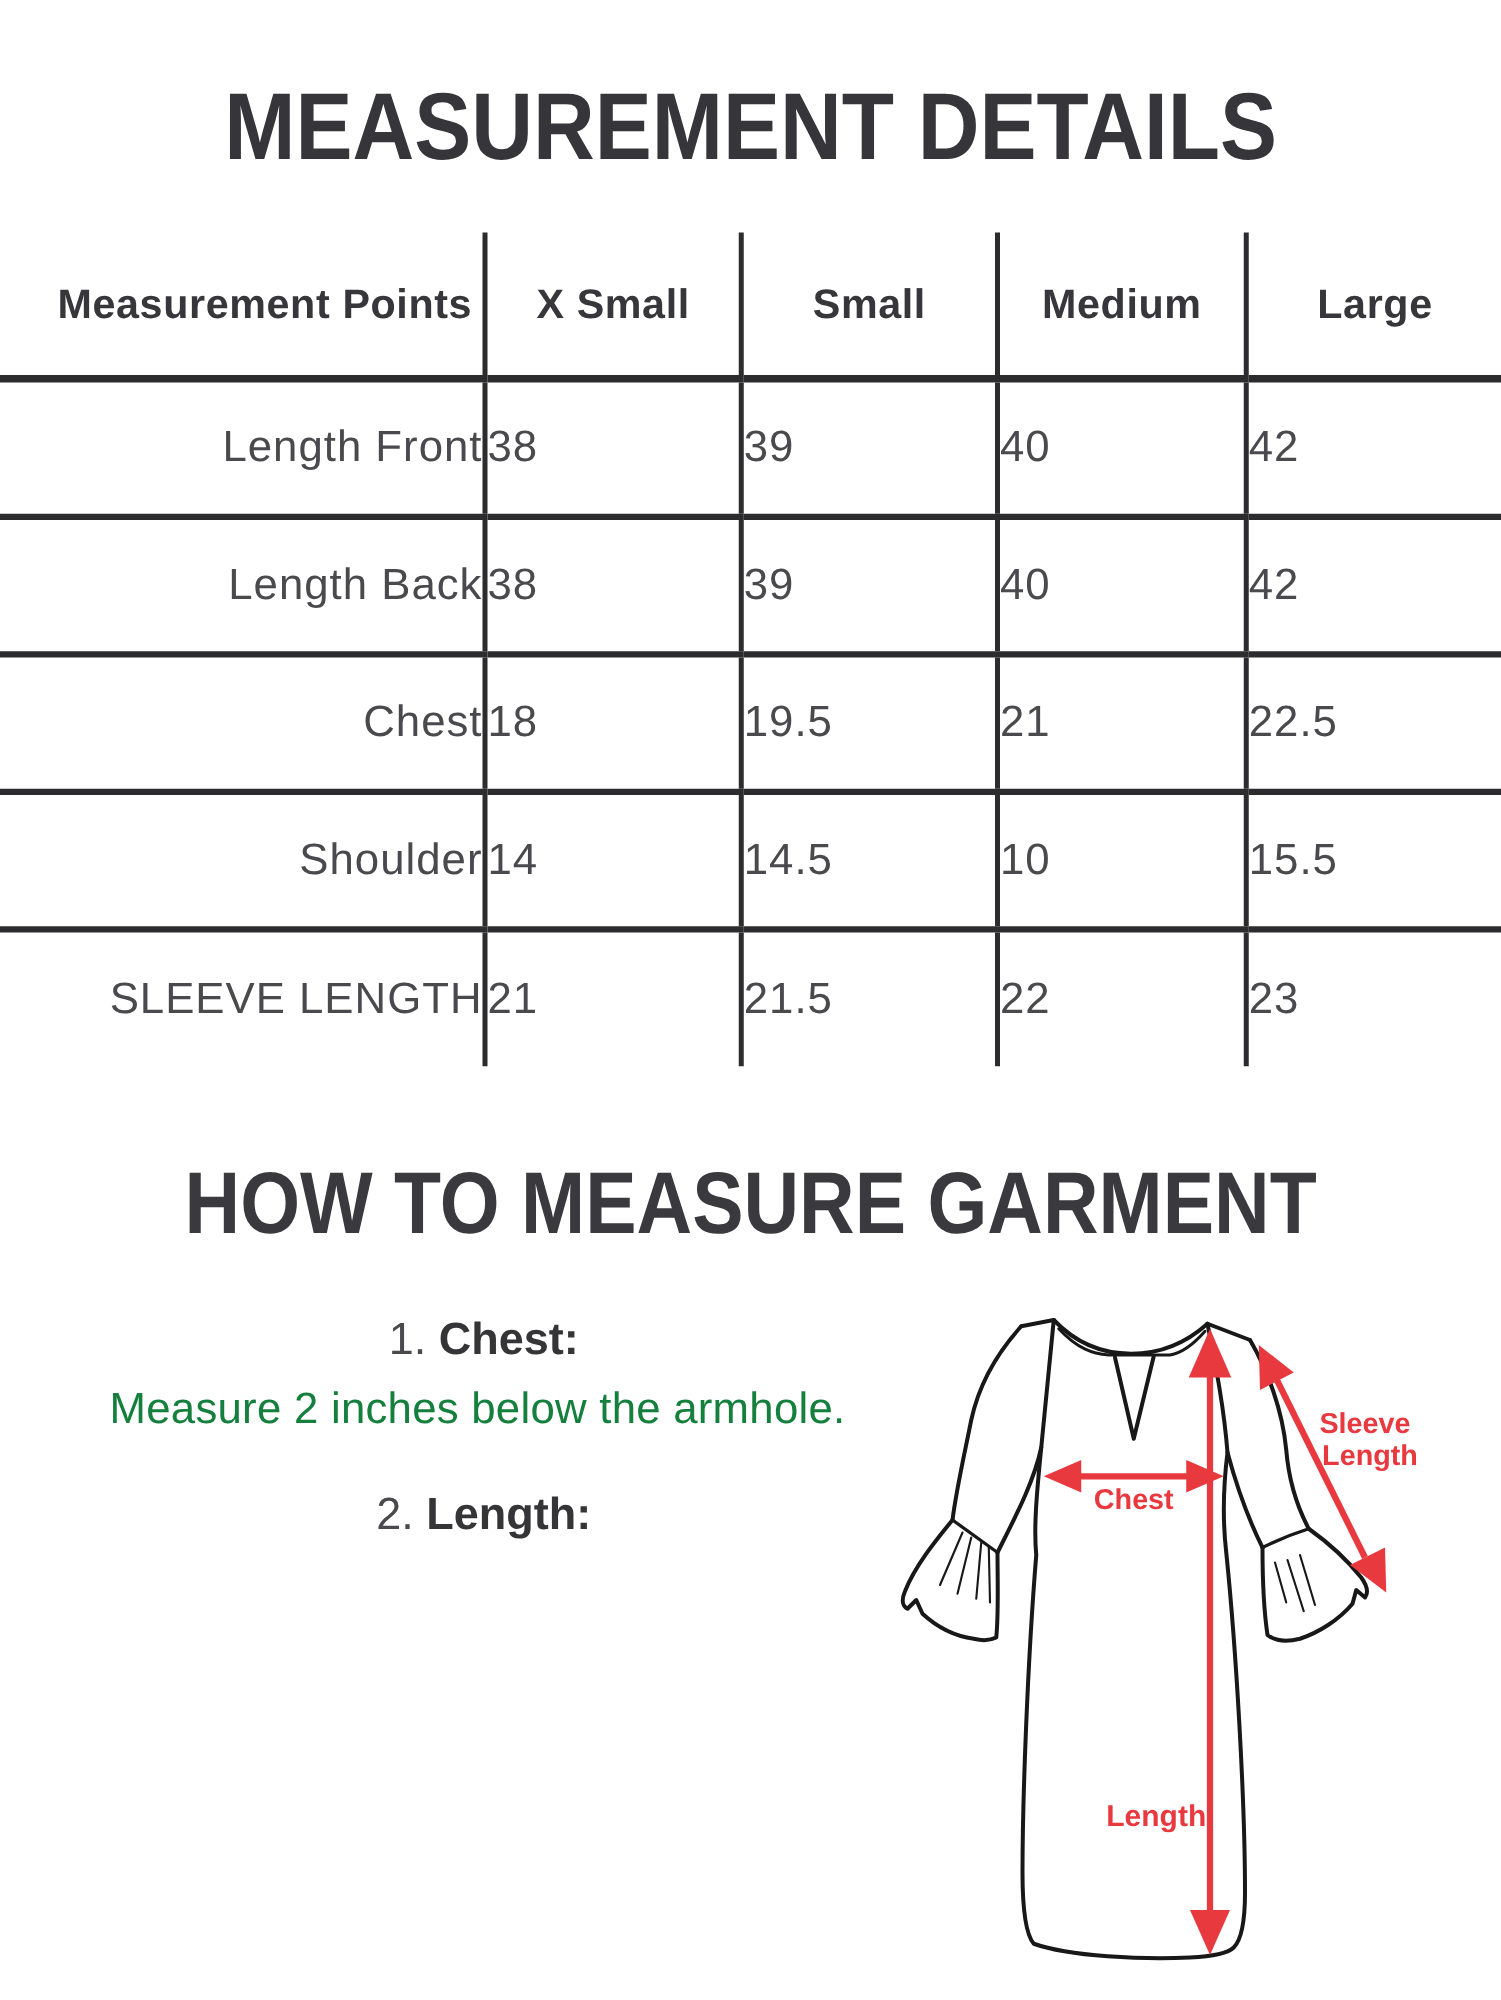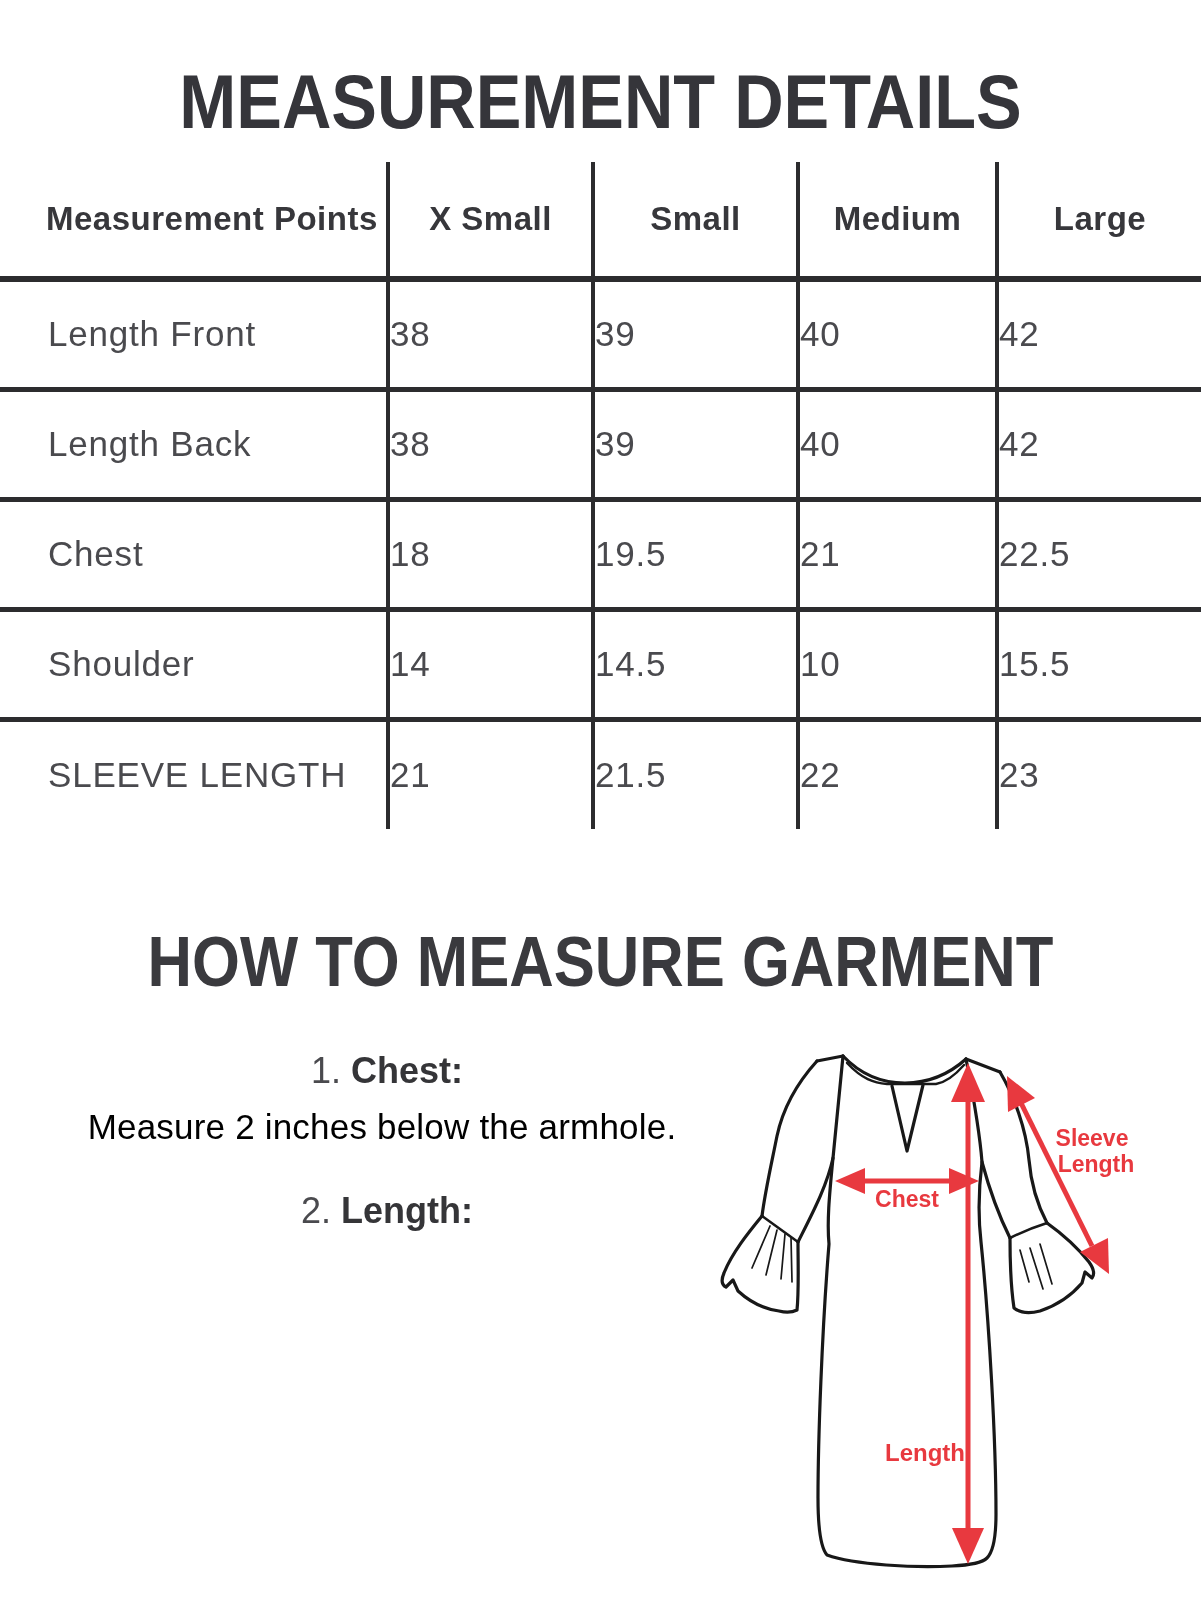--- a/index.html
+++ b/index.html
@@ -15,21 +15,21 @@
     font-size:76px; font-weight:bold; color:#35353a; letter-spacing:0px;
     transform:scaleX(0.90); transform-origin:50% 50%; white-space:nowrap;
   }
   .section-title {
     position:absolute; top:922px; left:0; width:1201px; text-align:center;
     font-size:70px; font-weight:bold; color:#3a3a3e;
     transform:scaleX(0.88); transform-origin:50% 50%; white-space:nowrap;
   }
 
   
-  .table-wrap { position:absolute; top:162px; left:0; width:1079px; }
+  .table-wrap { position:absolute; top:186px; left:0; width:1079px; }
   table.size-table { width:1201px; border-collapse:collapse; table-layout:fixed; }
   .size-table col.c0 { width:388px; }
   .size-table col.c1 { width:205px; }
   .size-table col.c2 { width:205px; }
   .size-table col.c3 { width:199px; }
   .size-table col.c4 { width:204px; }
 
   .size-table th {
     height:117px; vertical-align:middle; text-align:center;
     font-size:33px; font-weight:bold; color:#37373b; letter-spacing:0.5px;
@@ -37,31 +37,31 @@
   }
   .size-table th.first {
     text-align:left; padding-left:46px; line-height:1.42; font-size:33px;
   }
   .size-table th + th, .size-table td + td { border-left:4px solid #2c2c2e; }
 
   .size-table td {
     height:110px; vertical-align:middle; text-align:left;
     font-size:35px; font-weight:normal; color:#4a4a4e; letter-spacing:0.8px;
   }
-  .size-table td.first { text-align:left; padding-left:48px; }
+  .size-table td.first { text-align:right; padding-left:20px; }
   .size-table tbody tr:not(:last-child) td { border-bottom:5px solid #2c2c2e; }
 
   
   .steps { position:absolute; left:62px; top:1050px; width:650px; }
   .step { margin-bottom:40px;text-align:center; }
   .step-head { font-size:36px; color:#3e3e42; margin-bottom:12px; }
   .step-num { font-weight:normal; color:#4a4a4e; margin-right:10px; }
   .step-label { font-weight:bold; color:#353538; }
   .step-text {
-    font-size:35px; line-height:1.30; color:#000000; letter-spacing:0.2px;
+    font-size:35px; line-height:1.30; color:#15803d; letter-spacing:0.2px;
     max-width:640px;
   }
 
   
   .diagram { position:absolute; left:680px; top:1020px; width:521px; height:580px; }
   .diagram svg { display:block; width:521px; height:580px; }
   .outline { fill:none; stroke:#181818; stroke-width:3.2; stroke-linecap:round; stroke-linejoin:round; }
   .thin    { fill:none; stroke:#181818; stroke-width:1.7; stroke-linecap:round; }
   .redshaft{ fill:none; stroke:#e8393f; stroke-width:5;  stroke-linecap:butt; }
   .redfill { fill:#e8393f; stroke:none; }

